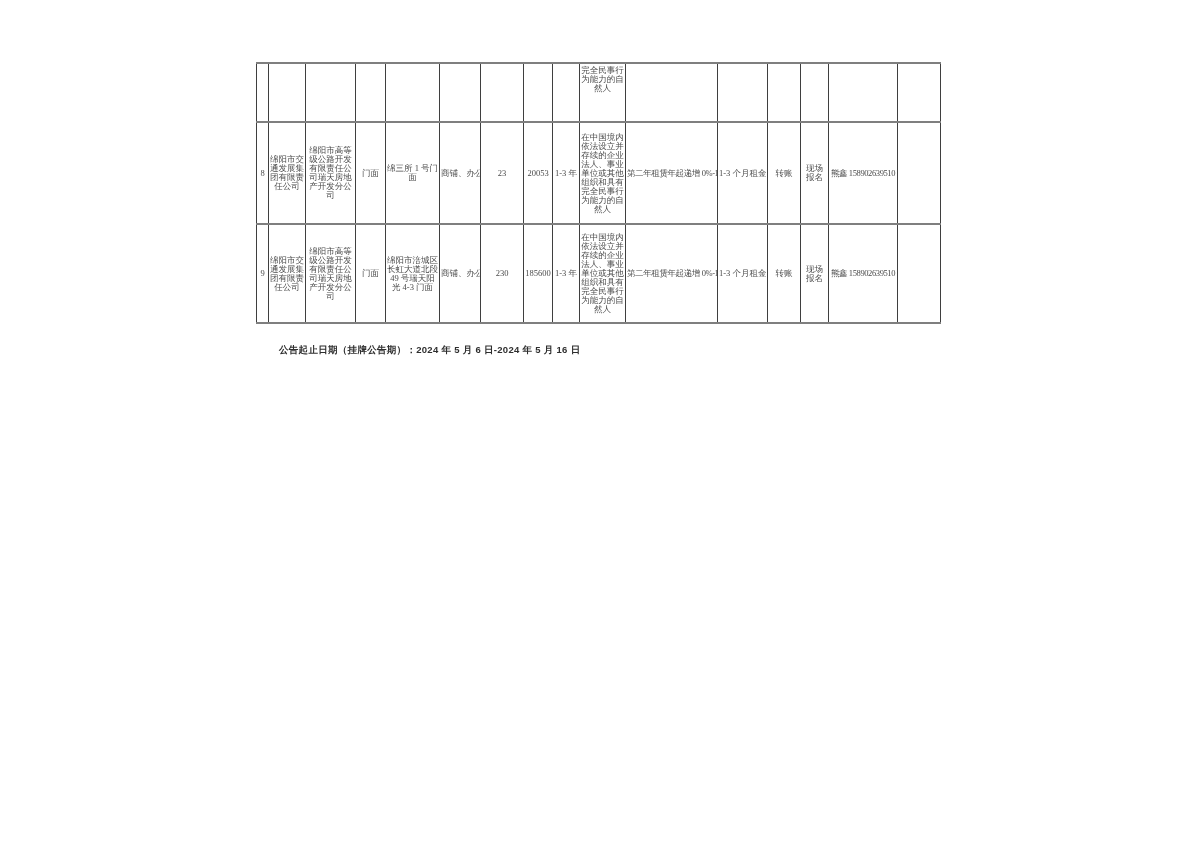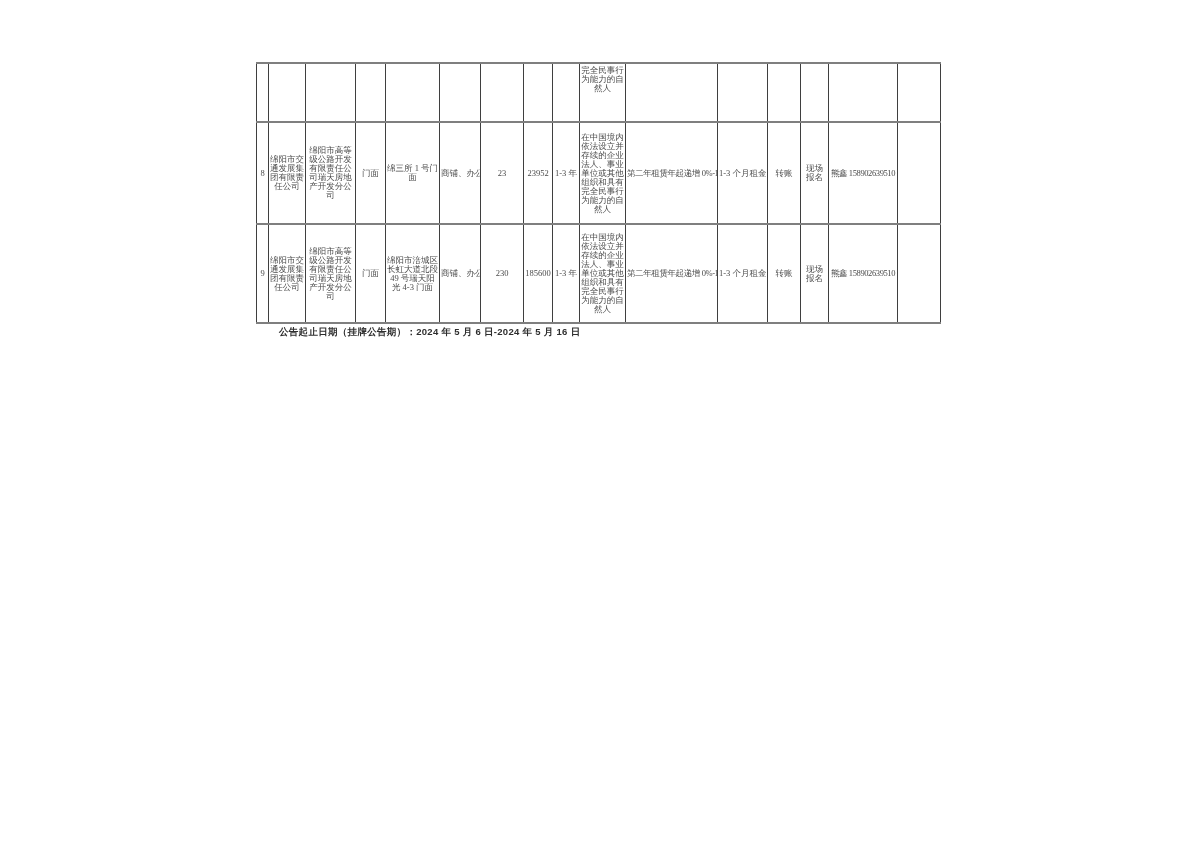--- a/index.html
+++ b/index.html
@@ -38,21 +38,21 @@
   }
   tr.row-carryover { height: 59px; }
   tr.row-8 { height: 102px; }
   tr.row-9 { height: 99px; }
   tr.row-carryover td { vertical-align: top; padding-top: 2px; }
   td.nowrap { white-space: nowrap; }
   td.tight { white-space: nowrap; letter-spacing: -0.4px; }
   .footer-line {
     position: absolute;
     left: 279px;
-    top: 326px;
+    top: 344px;
     font-size: 9.5px;
     font-weight: 700;
     letter-spacing: 0.3px;
     color: #2e2e2e;
     font-family: "Liberation Sans", "DejaVu Sans", sans-serif;
     white-space: nowrap;
   }
 </style>
 </head>
 <body>
@@ -100,21 +100,21 @@
     </tr>
 
     <tr class="row-8">
       <td>8</td>
       <td>绵阳市交通发展集团有限责任公司</td>
       <td>绵阳市高等级公路开发有限责任公司瑞天房地产开发分公司</td>
       <td>门面</td>
       <td>绵三所 1 号门面</td>
       <td class="nowrap">商铺、办公</td>
       <td>23</td>
-      <td>23952</td>
+      <td>20053</td>
       <td class="nowrap">1-3 年</td>
       <td>在中国境内依法设立并存续的企业法人、事业单位或其他组织和具有完全民事行为能力的自然人</td>
       <td class="tight">第二年租赁年起递增 0%-1%</td>
       <td class="nowrap">1-3 个月租金</td>
       <td class="nowrap">转账</td>
       <td>现场报名</td>
       <td class="tight">熊鑫 158902639510</td>
       <td></td>
     </tr>
 

